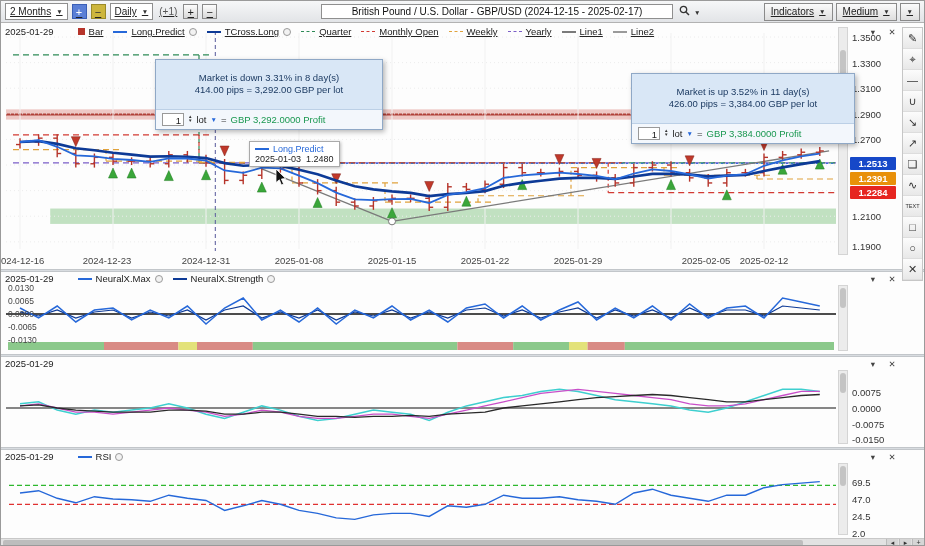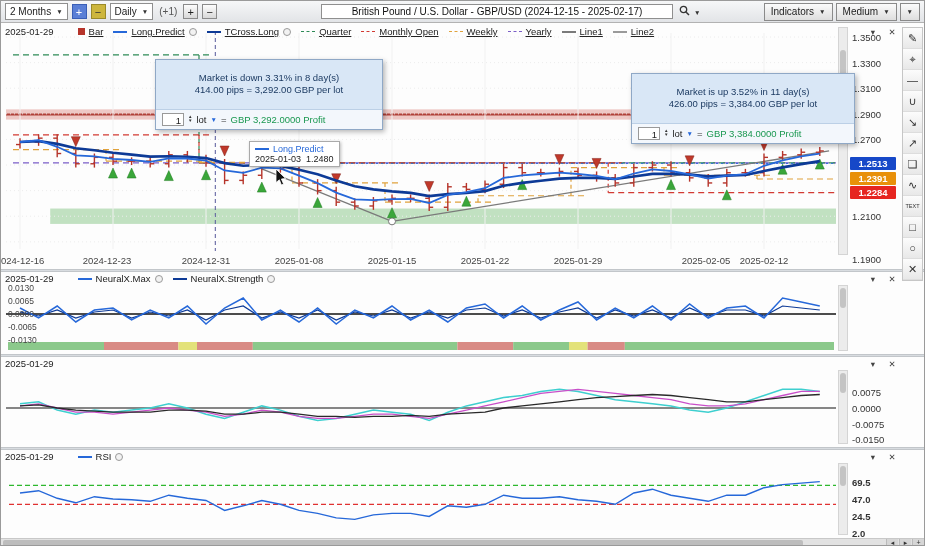--- a/index.html
+++ b/index.html
@@ -1,17 +1,17 @@
 <!DOCTYPE html>
 <html><head>
 <meta charset="utf-8">
 <style>
   html,body{margin:0;padding:0;background:#d6d6d6;}
   .app{position:relative;width:925px;height:546px;background:#fff;font-family:"Liberation Sans",sans-serif;overflow:hidden;border:1px solid #9a9a9a;box-sizing:border-box;}
-  .toolbar{position:absolute;top:0;left:0;right:0;height:22px;background:linear-gradient(#f6f7f8,#e2e4e7);border-bottom:1px solid #b2b2b2;display:flex;align-items:center;gap:4px;padding:0 4px;font-size:10px;color:#222;z-index:20;box-sizing:border-box;}
+  .toolbar{position:absolute;top:0;left:0;right:0;height:22px;background:linear-gradient(#f6f7f8,#e2e4e7);border-bottom:1px solid #b2b2b2;display:flex;align-items:center;gap:4px;padding:0 4px;font-size:10px;color:#222;z-index:20;box-sizing:border-box;text-decoration:underline;}
   .select{background:#fff;border:1px solid #8f8f8f;height:15px;display:flex;align-items:center;padding:0 4px;gap:5px;}
   .car{font-size:6.5px;color:#333;}
   .tbtn{width:15px;height:15px;border:1px solid #8a8a8a;display:flex;align-items:center;justify-content:center;font-size:11px;background:linear-gradient(#fdfdfd,#d8d8d8);box-sizing:border-box;}
   .tbtn.blue{background:#5a7fd6;color:#fff;border-color:#3a5fb6;}
   .tbtn.olive{background:#cdb63d;color:#333;border-color:#9a8a2a;}
   .offset{color:#555;margin:0 2px;}
   .title-box{position:absolute;left:320px;top:3px;width:352px;height:15px;background:#fff;border:1px solid #8f8f8f;display:flex;align-items:center;justify-content:center;font-size:10px;color:#111;box-sizing:border-box;white-space:nowrap;}
   .mag{position:absolute;left:678px;top:4px;}
   .magcar{position:absolute;left:693px;top:8px;}
   .rgroup{margin-left:auto;display:flex;gap:3px;align-items:center;}
@@ -362,21 +362,21 @@
         <div class="xlab" style="left: 633px; margin-left: 35px;">2025-02-05</div>
         <div class="xlab" style="left: 726px;">2025-02-12</div>
       </div>
     <div class="axis-col" id="mainYAxis" style="top:2px;height:230px;">
         <div class="ytick" style="top: 7.032px;">1.3500</div>
         <div class="ytick" style="top: 32.632px;">1.3300</div>
         <div class="ytick" style="top: 58.232px;">1.3100</div>
         <div class="ytick" style="top: 83.832px;">1.2900</div>
         <div class="ytick" style="top: 109.432px;">1.2700</div>
         <div class="ytick" style="top: 186.232px;">1.2100</div>
-        <div class="ytick" style="top: 229px;">1.1900</div>
+        <div class="ytick" style="top: 216px;">1.1900</div>
         <div class="badge" style="background: rgb(22, 72, 200); top: 131.868px;">1.2513</div>
         <div class="badge" style="background: rgb(232, 144, 10); top: 147.484px;">1.2391</div>
         <div class="badge" style="background: rgb(230, 37, 32); top: 161.18px;">1.2284</div>
       </div>
     <div class="vscroll" style="top:4px;height:228px;">
       <div class="vthumb" style="top:22px;height:32px;"></div>
     </div>
 
     <div class="calc-tip" style="left:154px;top:36px;width:226px;">
       <div class="tip-msg">
@@ -521,21 +521,21 @@
       <span class="pctl">
         <span class="pbtn">▾</span>
         <span class="pbtn">✕</span>
       </span>
     </div>
     <svg id="rsiChart" width="830" height="74" style="position:absolute;left:5px;top:13px;" actable="true">
         <line x1="3" y1="22.402" x2="830" y2="22.402" stroke="#2eb82e" stroke-width="1.2" stroke-dasharray="5,3"></line>
         <line x1="3" y1="41.302" x2="830" y2="41.302" stroke="#e03131" stroke-width="1.2" stroke-dasharray="5,3"></line>
         <path d="M14.0,30.0L32.6,27.7L51.2,35.3L69.8,39.8L88.4,33.7L107.0,36.0L125.6,36.8L144.2,38.3L162.8,32.2L181.4,35.3L200.0,37.5L218.6,47.4L237.2,42.8L255.8,37.5L274.4,41.3L293.0,47.4L311.6,50.4L330.2,54.9L348.8,56.4L367.4,51.9L386.0,50.4L404.6,50.4L423.2,53.4L441.8,42.8L460.4,44.3L479.0,41.3L497.6,32.2L516.2,35.3L534.8,35.3L553.4,33.7L572.0,36.8L590.6,38.3L609.2,41.3L627.8,30.0L646.4,26.2L665.0,32.2L683.6,35.3L702.2,38.3L720.8,32.2L739.4,32.2L758.0,24.7L776.6,21.6L795.2,20.1L813.8,18.6" fill="none" stroke="#2668d9" stroke-width="1.4"></path>
       </svg>
-    <div class="axis-col" id="rsiYAxis" style="top:0;height:88px;font-weight:bold;">
+    <div class="axis-col" id="rsiYAxis" style="top:0;height:88px;">
         <div class="ytick" style="top: 27px;">69.5</div>
         <div class="ytick" style="top: 44.01px;">47.0</div>
         <div class="ytick" style="top: 61.02px;">24.5</div>
         <div class="ytick" style="top: 78.03px;">2.0</div>
       </div>
     <div class="vscroll" style="top:13px;height:72px;">
       <div class="vthumb" style="top:2px;height:20px;"></div>
     </div>
   </div>
 

